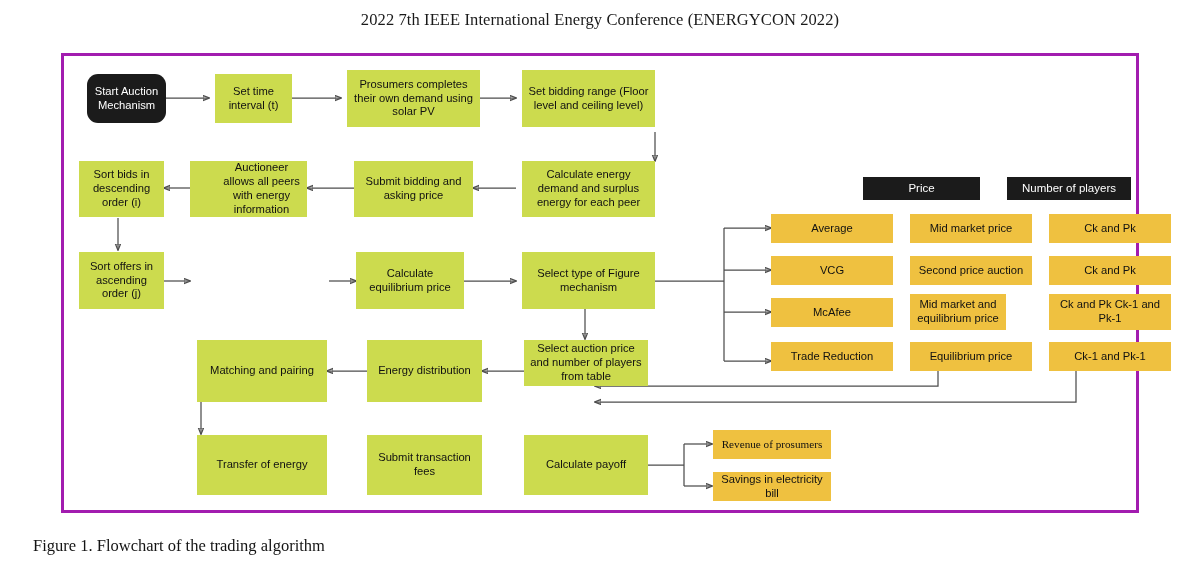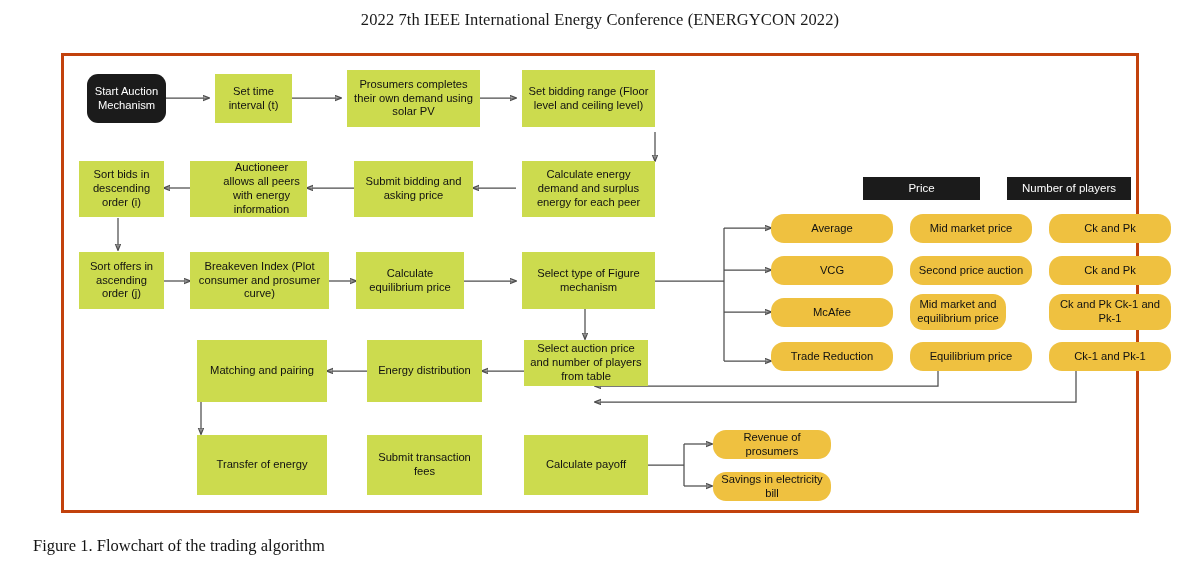--- a/index.html
+++ b/index.html
@@ -29,21 +29,21 @@
     white-space: nowrap;
   }
 
   
   #figure-frame {
     position: absolute;
     left: 61px;
     top: 53px;
     width: 1078px;
     height: 460px;
-    border: 3px solid #c2410c;
+    border: 3px solid #a21caf;
     background: #ffffff;
     box-sizing: border-box;
   }
   #figure-canvas {
     position: absolute;
     left: 0;
     top: 0;
     width: 100%;
     height: 100%;
   }
@@ -68,21 +68,21 @@
     justify-content: center;
     text-align: center;
     font-family: "Liberation Sans", sans-serif;
     font-size: 11.2px;
     line-height: 1.24;
     color: #111111;
     padding: 2px 4px;
     z-index: 3;
   }
   .node.green  { background: #ccdb4e; }
-  .node.amber  { background: #efc140; border-radius: 13px; }
+  .node.amber  { background: #efc140; }
   .node.start  {
     background: #1b1b1b;
     color: #ffffff;
     border-radius: 11px;
   }
   .node.header {
     background: #1b1b1b;
     color: #ffffff;
     font-size: 11.5px;
   }
@@ -180,23 +180,20 @@
     </div>
 
     <div class="node green" style="left:458px; top:105px; width:133px; height:56px;">
       <span class="txt">Calculate energy demand and surplus energy for each peer</span>
     </div>
 
     <div class="node green" style="left:15px; top:196px; width:85px; height:57px;">
       <span class="txt">Sort offers in ascending order (j)</span>
     </div>
 
-    <div class="node green" style="left:126px; top:196px; width:139px; height:57px;">
-      <span class="txt">Breakeven Index (Plot consumer and prosumer curve)</span>
-    </div>
 
     <div class="node green" style="left:292px; top:196px; width:108px; height:57px;">
       <span class="txt">Calculate equilibrium price</span>
     </div>
 
     <div class="node green" style="left:458px; top:196px; width:133px; height:57px;">
       <span class="txt">Select type of Figure mechanism</span>
     </div>
 
     <div class="node green" style="left:460px; top:284px; width:124px; height:46px;">
@@ -216,21 +213,21 @@
     </div>
 
     <div class="node green" style="left:303px; top:379px; width:115px; height:60px;">
       <span class="txt">Submit transaction fees</span>
     </div>
 
     <div class="node green" style="left:460px; top:379px; width:124px; height:60px;">
       <span class="txt">Calculate payoff</span>
     </div>
 
-    <div class="node amber" style="left:649px; top:374px; width:118px; height:29px;">
+    <div class="node amber" style="left:649px; top:374px; width:118px; height:29px;font-family:Liberation Serif, serif;">
       <span class="txt">Revenue of prosumers</span>
     </div>
 
     <div class="node amber" style="left:649px; top:416px; width:118px; height:29px;">
       <span class="txt">Savings in electricity bill</span>
     </div>
 
     <div class="node header" style="left:799px; top:121px; width:117px; height:23px;">
       <span class="txt">Price</span>
     </div>

